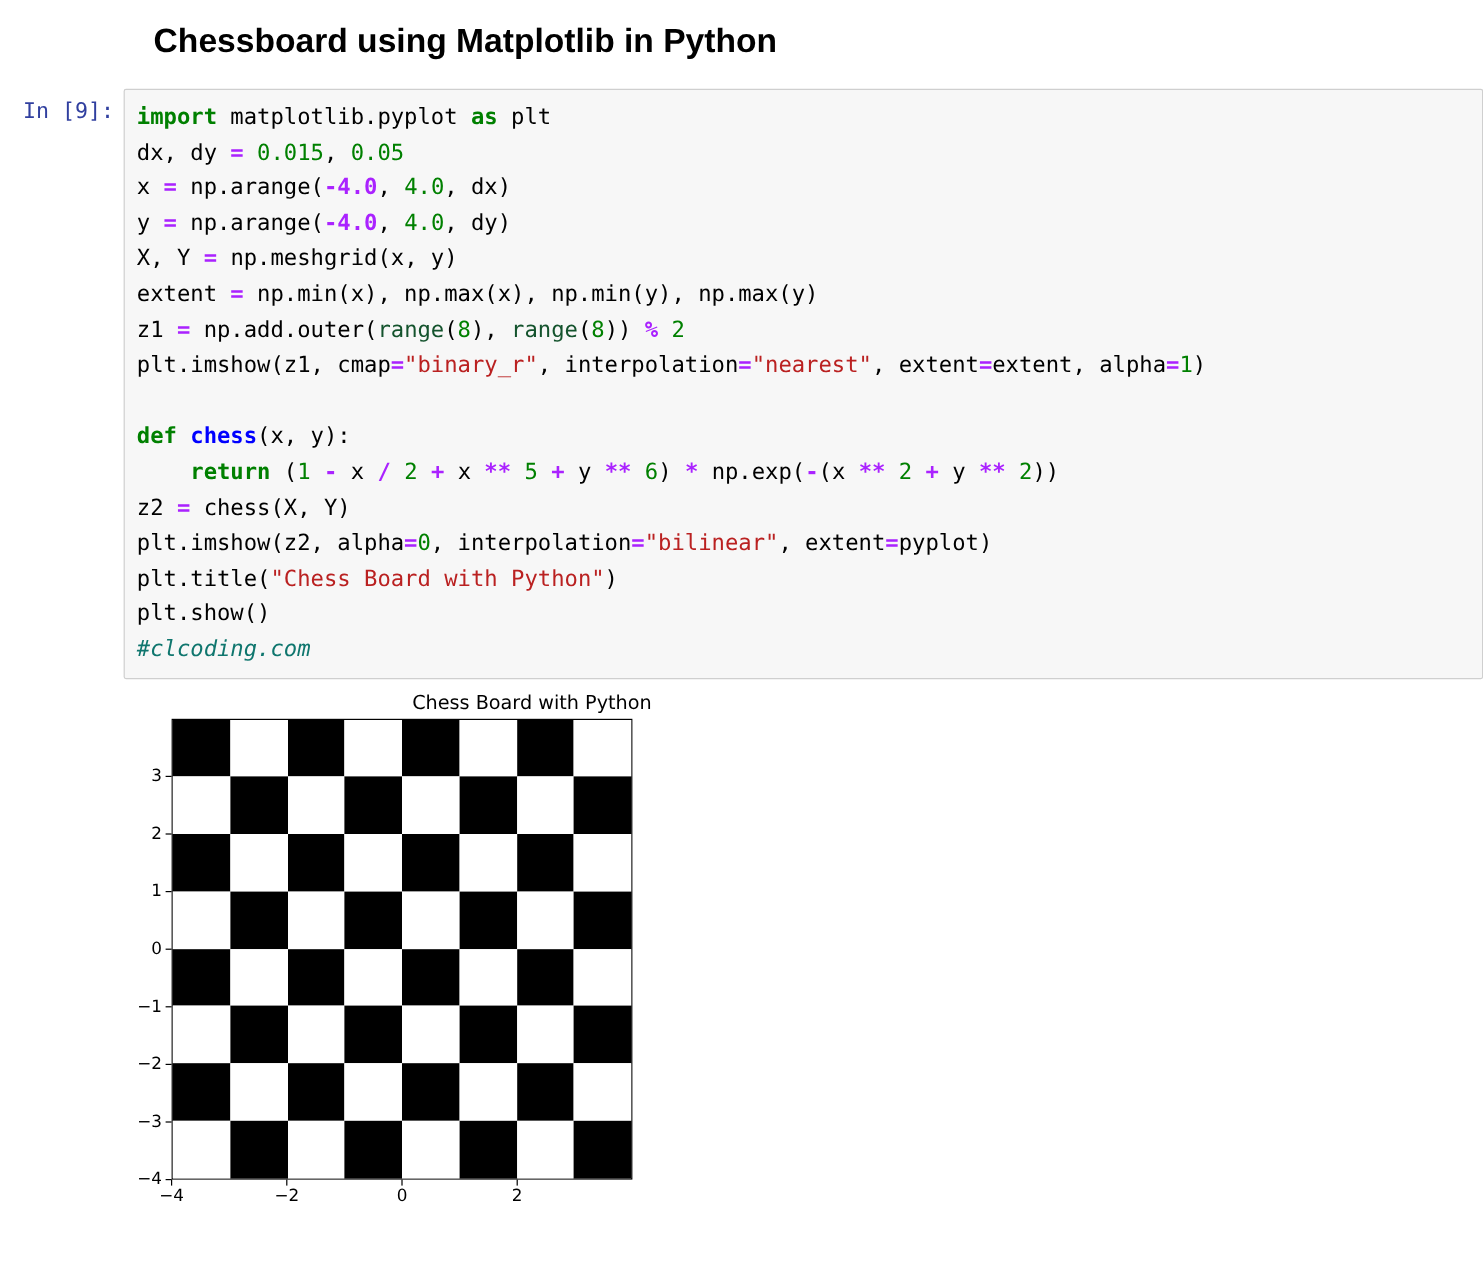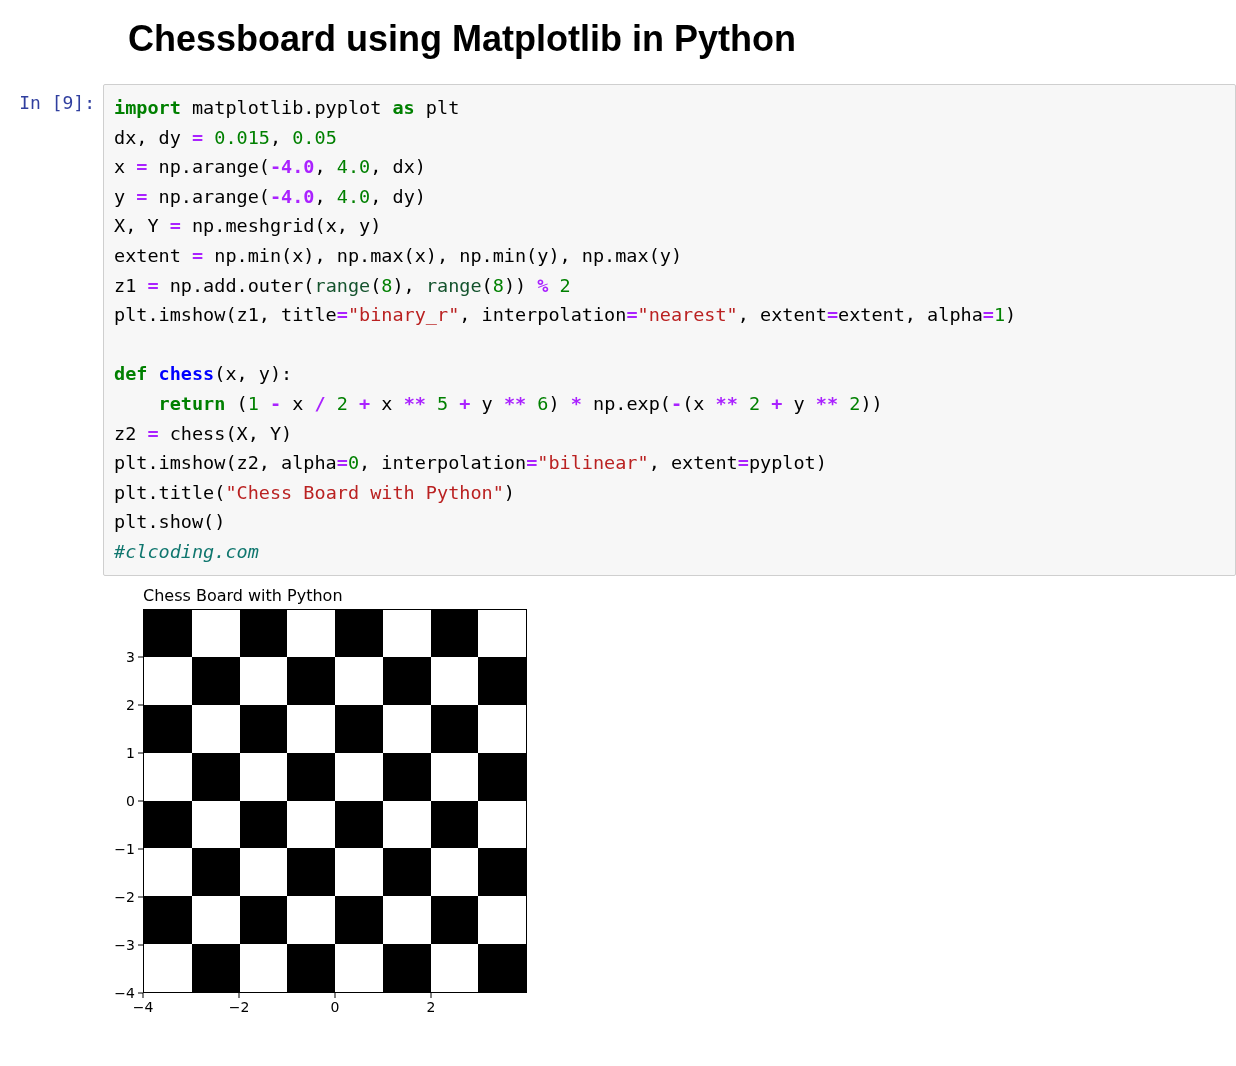--- a/index.html
+++ b/index.html
@@ -7,21 +7,21 @@
     margin: 0;
     padding: 0;
     background: #fff;
     color: #000;
   }
   .container {
     width: 1236px;
     padding: 10px 0 20px 0;
   }
   h1.page-title {
-    font-size: 36px;
+    font-size: 28px;
     font-weight: 700;
     margin: 8px 0 24px 128px;
     color: #000;
   }
   .cell {
     display: flex;
     align-items: flex-start;
     margin-bottom: 8px;
   }
   .prompt {
@@ -60,21 +60,21 @@
     margin-left: 103px;
     margin-top: 10px;
   }
   .chart-wrap {
     width: 440px;
     font-family: "DejaVu Sans", Arial, sans-serif;
     font-size: 14px;
     color: #000;
   }
   .chart-title {
-    text-align: left;
+    text-align: right;
     font-size: 16px;
     margin-left: 40px;
     margin-bottom: 4px;
     margin-top: 4px;
   }
   .plot-row {
     display: flex;
     align-items: stretch;
   }
   .y-axis {
@@ -137,21 +137,21 @@
   <div class="cell">
     <div class="prompt">In [9]:</div>
     <div class="input-area">
 <pre class="code"><span class="tok-kw">import</span><span> matplotlib.pyplot </span><span class="tok-kw">as</span><span> plt</span>
 <span>dx, dy </span><span class="tok-op">=</span><span> </span><span class="tok-num">0.015</span><span>, </span><span class="tok-num">0.05</span>
 <span>x </span><span class="tok-op">=</span><span> np.arange(</span><span class="tok-op">-4.0</span><span>, </span><span class="tok-num">4.0</span><span>, dx)</span>
 <span>y </span><span class="tok-op">=</span><span> np.arange(</span><span class="tok-op">-4.0</span><span>, </span><span class="tok-num">4.0</span><span>, dy)</span>
 <span>X, Y </span><span class="tok-op">=</span><span> np.meshgrid(x, y)</span>
 <span>extent </span><span class="tok-op">=</span><span> np.min(x), np.max(x), np.min(y), np.max(y)</span>
 <span>z1 </span><span class="tok-op">=</span><span> np.add.outer(</span><span class="tok-builtin">range</span><span>(</span><span class="tok-num">8</span><span>), </span><span class="tok-builtin">range</span><span>(</span><span class="tok-num">8</span><span>)) </span><span class="tok-op">%</span><span> </span><span class="tok-num">2</span>
-<span>plt.imshow(z1, title</span><span class="tok-op">=</span><span class="tok-str">"binary_r"</span><span>, interpolation</span><span class="tok-op">=</span><span class="tok-str">"nearest"</span><span>, extent</span><span class="tok-op">=</span><span>extent, alpha</span><span class="tok-op">=</span><span class="tok-num">1</span><span>)</span>
+<span>plt.imshow(z1, cmap</span><span class="tok-op">=</span><span class="tok-str">"binary_r"</span><span>, interpolation</span><span class="tok-op">=</span><span class="tok-str">"nearest"</span><span>, extent</span><span class="tok-op">=</span><span>extent, alpha</span><span class="tok-op">=</span><span class="tok-num">1</span><span>)</span>
 
 <span class="tok-kw">def</span><span class="tok-def"> chess</span><span>(x, y):</span>
 <span>    </span><span class="tok-kw">return</span><span> (</span><span class="tok-num">1</span><span> </span><span class="tok-op">-</span><span> x </span><span class="tok-op">/</span><span> </span><span class="tok-num">2</span><span> </span><span class="tok-op">+</span><span> x </span><span class="tok-op">**</span><span> </span><span class="tok-num">5</span><span> </span><span class="tok-op">+</span><span> y </span><span class="tok-op">**</span><span> </span><span class="tok-num">6</span><span>) </span><span class="tok-op">*</span><span> np.exp(</span><span class="tok-op">-</span><span>(x </span><span class="tok-op">**</span><span> </span><span class="tok-num">2</span><span> </span><span class="tok-op">+</span><span> y </span><span class="tok-op">**</span><span> </span><span class="tok-num">2</span><span>))</span>
 <span>z2 </span><span class="tok-op">=</span><span> chess(X, Y)</span>
 <span>plt.imshow(z2, alpha</span><span class="tok-op">=</span><span class="tok-num">0</span><span>, interpolation</span><span class="tok-op">=</span><span class="tok-str">"bilinear"</span><span>, extent</span><span class="tok-op">=</span><span>pyplot)</span>
 <span>plt.title(</span><span class="tok-str">"Chess Board with Python"</span><span>)</span>
 <span>plt.show()</span>
 <span class="tok-comment">#clcoding.com</span></pre>
     </div>
   </div>

